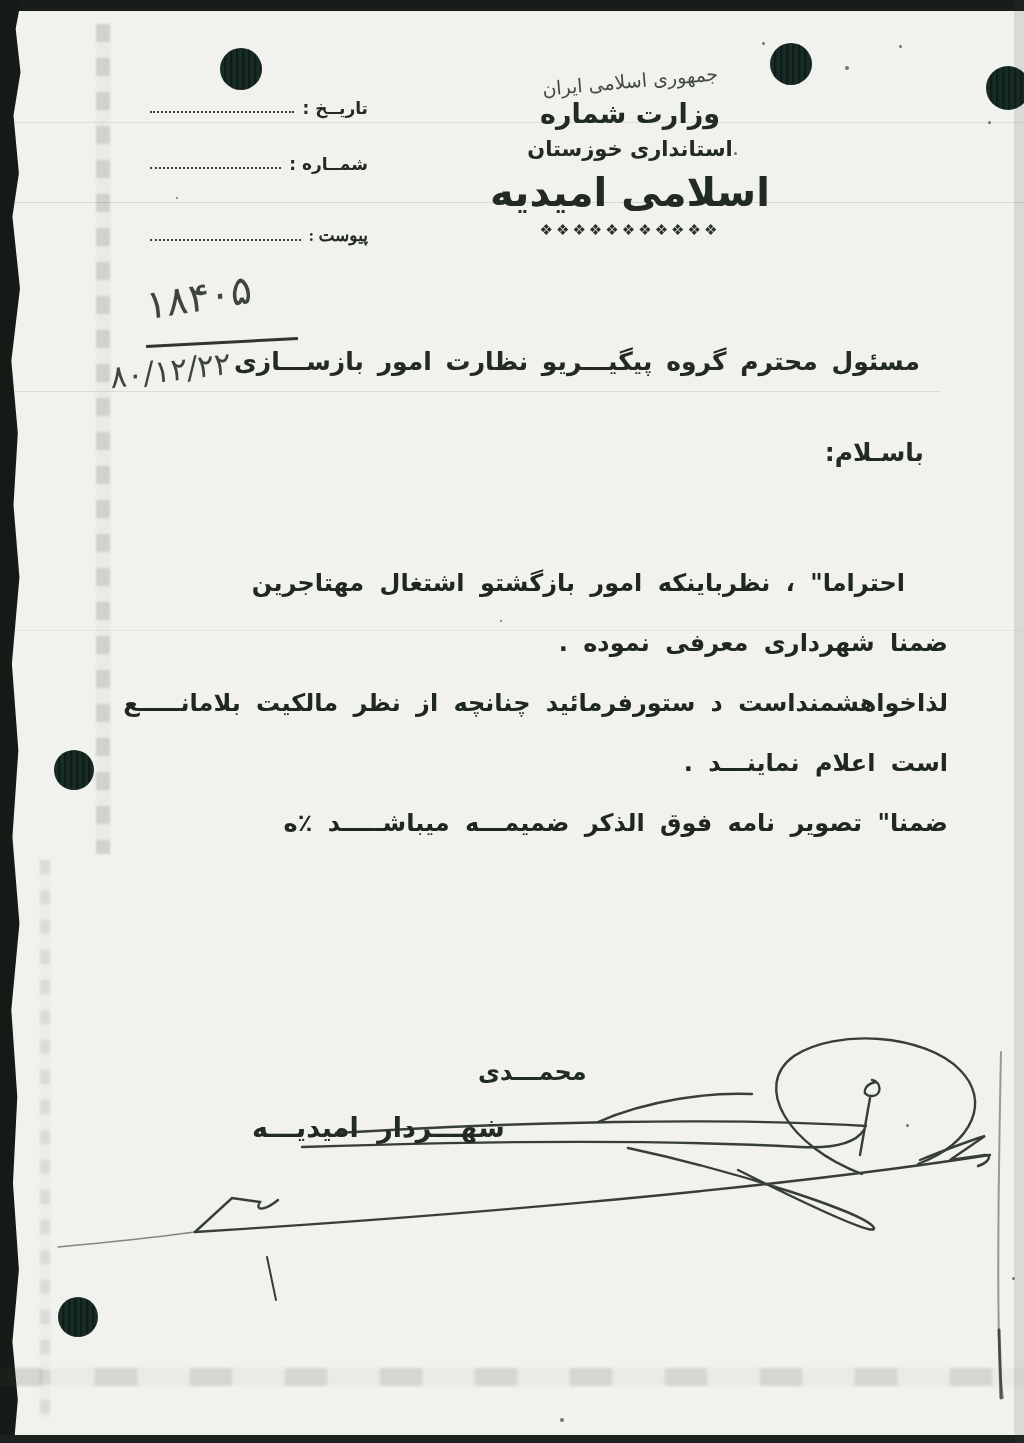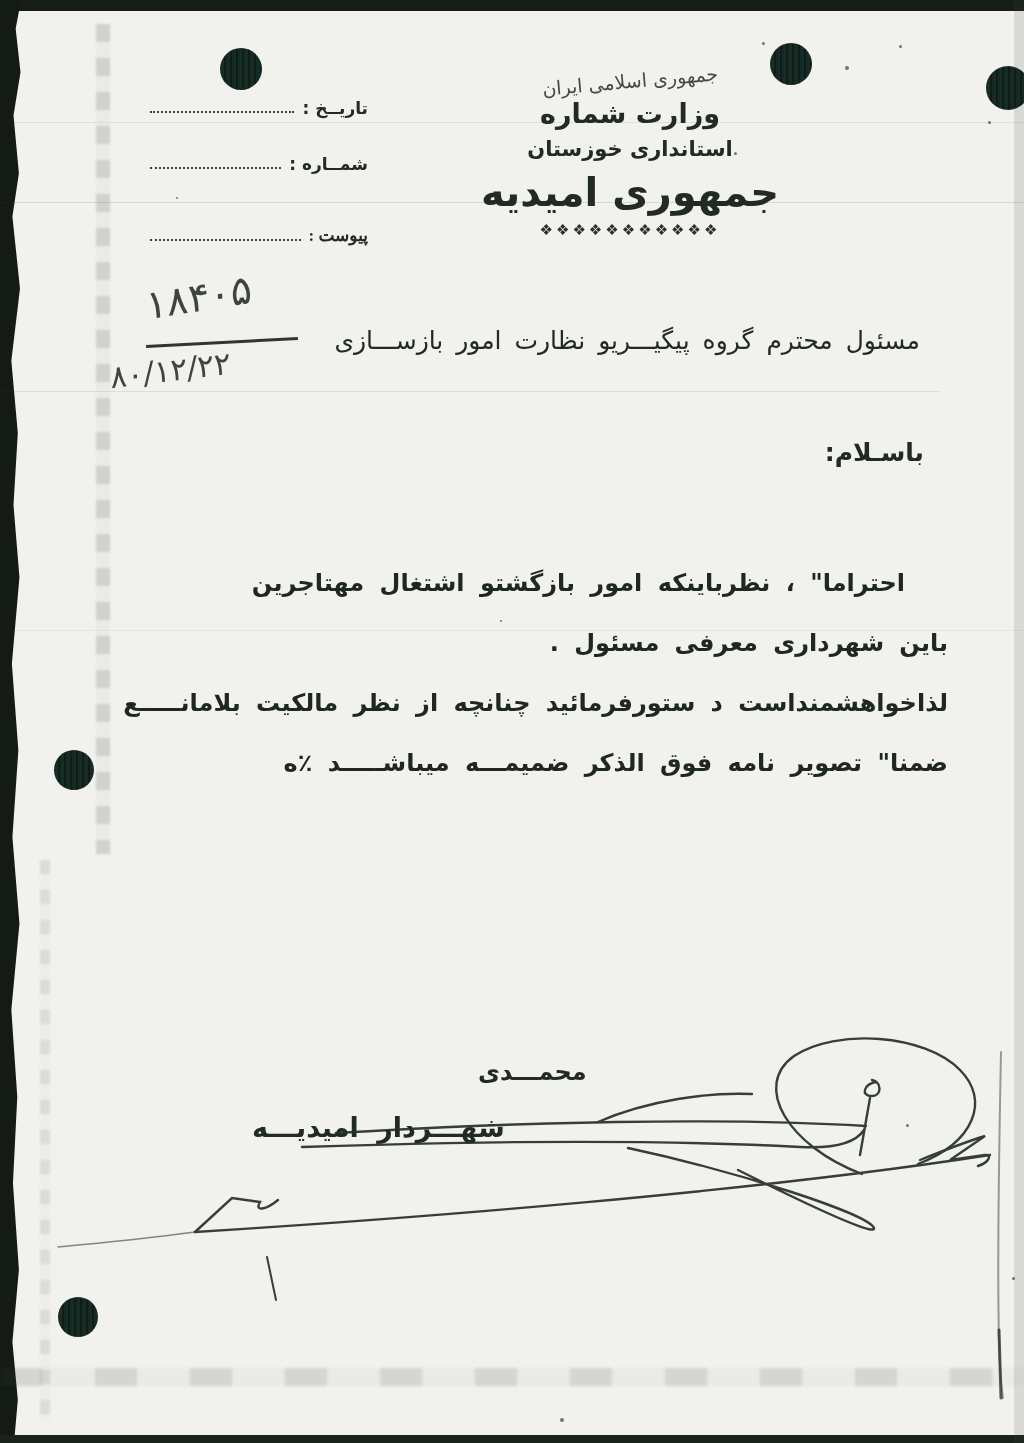--- a/index.html
+++ b/index.html
@@ -41,21 +41,21 @@
   
   .meta-row{left:150px;width:218px;height:26px;display:flex;align-items:flex-end;direction:ltr;}
   .meta-dots{flex:1;border-bottom:2px dotted #3a403b;margin:0 8px 5px 0;height:1px;}
   .meta-label{font-size:17px;font-weight:bold;direction:rtl;white-space:nowrap;}
   
   .hand{color:#3d453e;direction:rtl;white-space:nowrap;}
   .hand-number{left:145px;top:274px;font-size:40px;transform:rotate(-9deg) skewX(-5deg);}
   .hand-underline{left:146px;top:341px;width:152px;border-top:3px solid #2e362f;transform:rotate(-3deg);}
   .hand-date{left:110px;top:352px;font-size:31px;transform:rotate(-7deg) skewX(-4deg);}
   
-  .recipient{right:104px;top:326px;font-size:25px;font-weight:normal;direction:rtl;white-space:nowrap;word-spacing:5px;}
+  .recipient{right:104px;top:347px;font-size:25px;font-weight:bold;direction:rtl;white-space:nowrap;word-spacing:5px;}
   .salutation{right:100px;top:438px;font-size:25px;font-weight:bold;direction:rtl;}
   .body-block{right:76px;top:553px;direction:rtl;text-align:right;}
   .body-line{font-size:24px;font-weight:bold;line-height:60px;white-space:nowrap;word-spacing:7px;letter-spacing:.3px;color:#1f2721;}
   .body-line.indent{padding-right:43px;}
   .sig-name{left:478px;top:1058px;font-size:24px;font-weight:bold;direction:rtl;}
   .sig-title{left:252px;top:1112px;font-size:27px;font-weight:bold;direction:rtl;word-spacing:9px;}
   .scrawl{left:0;top:0;pointer-events:none;}
 </style>
 </head>
 <body>
@@ -101,35 +101,36 @@
   </div>
   <div class="abs meta-row" style="top:220px;font-family:Liberation Serif, serif;">
     <div class="meta-dots"></div>
     <div class="meta-label">پیوست :</div>
   </div>
 
   <div class="abs letterhead">
     <div><span class="lh-country">جمهوری اسلامی ایران</span></div>
     <div class="lh-ministry">وزارت شماره</div>
     <div class="lh-province">استانداری خوزستان</div>
-    <div class="lh-city">جمهوری امیدیه</div>
+    <div class="lh-city">اسلامی امیدیه</div>
     <div class="lh-ornament">❖❖❖❖❖❖❖❖❖❖❖</div>
   </div>
 
   <div class="abs hand hand-number">۱۸۴۰۵</div>
   <div class="abs hand-underline"></div>
   <div class="abs hand hand-date">۸۰/۱۲/۲۲</div>
 
   <div class="abs recipient">مسئول محترم گروه پیگیـــریو نظارت امور بازســـازی</div>
   <div class="abs salutation">باسـلام:</div>
 
   <div class="abs body-block">
     <div class="body-line indent">احتراما" ،   نظرباینکه امور بازگشتو اشتغال مهتاجرین</div>
-    <div class="body-line">باین شهرداری معرفی مسئول .</div>
+    <div class="body-line">ضمنا شهرداری معرفی نموده .</div>
     <div class="body-line">لذاخواهشمنداست د ستورفرمائید چنانچه از نظر مالکیت بلامانـــــع</div>
+    <div class="body-line">است اعلام نماینـــد .</div>
     <div class="body-line">ضمنا" تصویر نامه فوق الذکر ضمیمـــه میباشـــــد ٪ه</div>
   </div>
 
   <div class="abs sig-name">محمـــدی</div>
   <div class="abs sig-title">شهـــردار امیدیـــه</div>
 
   <svg class="abs scrawl" width="1024" height="1443" viewBox="0 0 1024 1443">
     <g fill="none" stroke="#262e28" stroke-width="2.4" stroke-linecap="round" opacity="0.92">
 
       <path d="M 862,1174 C 788,1146 752,1086 794,1056 C 836,1028 925,1034 960,1070 C 990,1100 975,1142 918,1164"></path>

